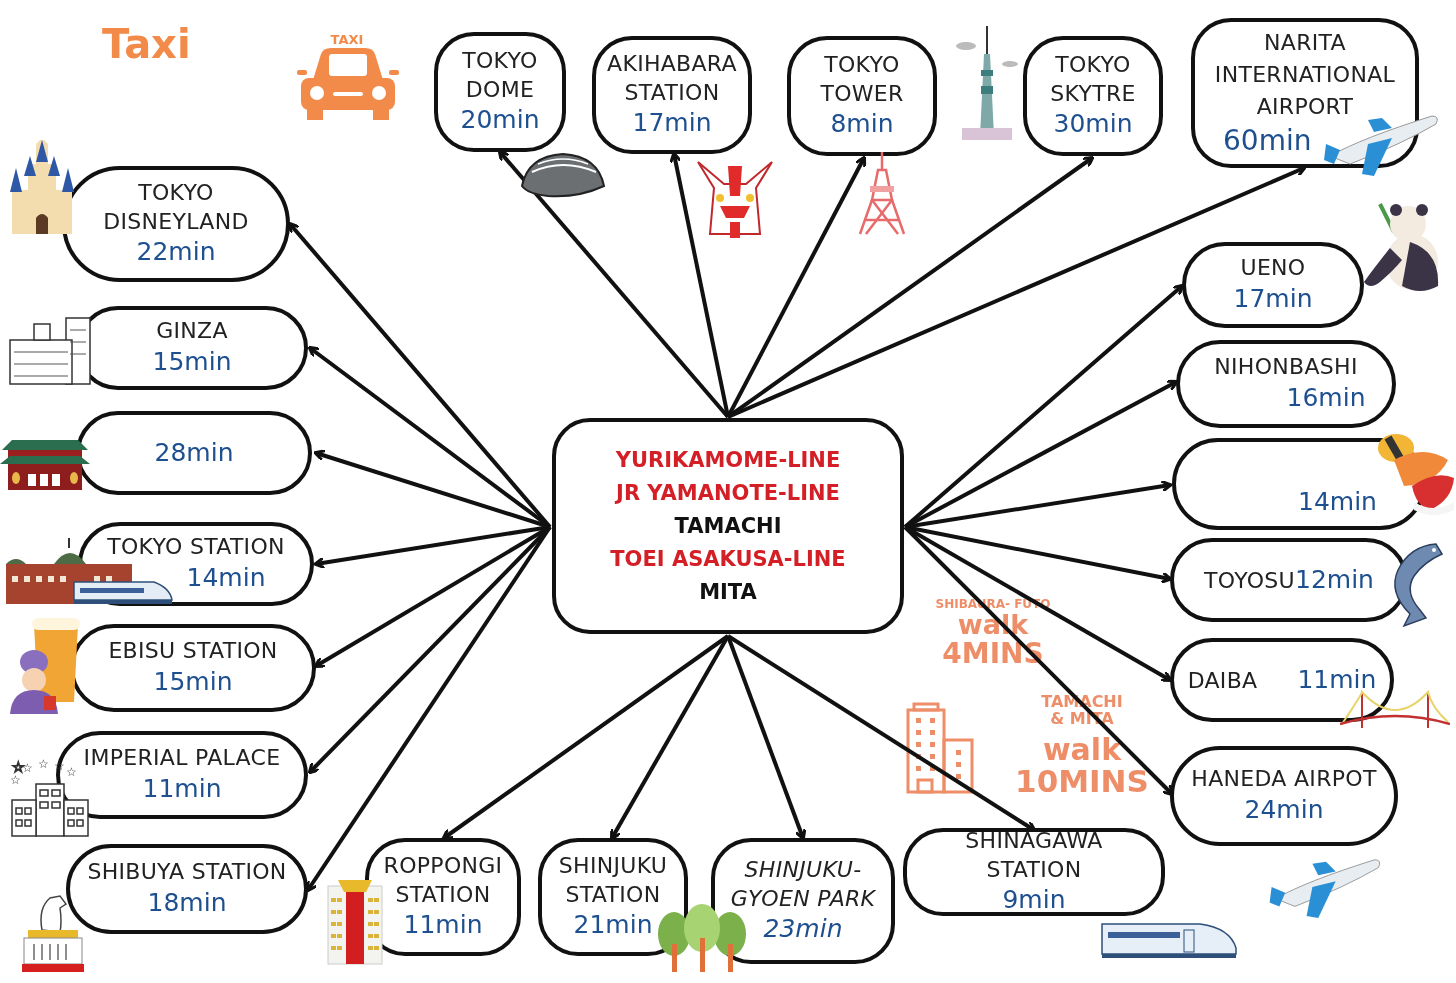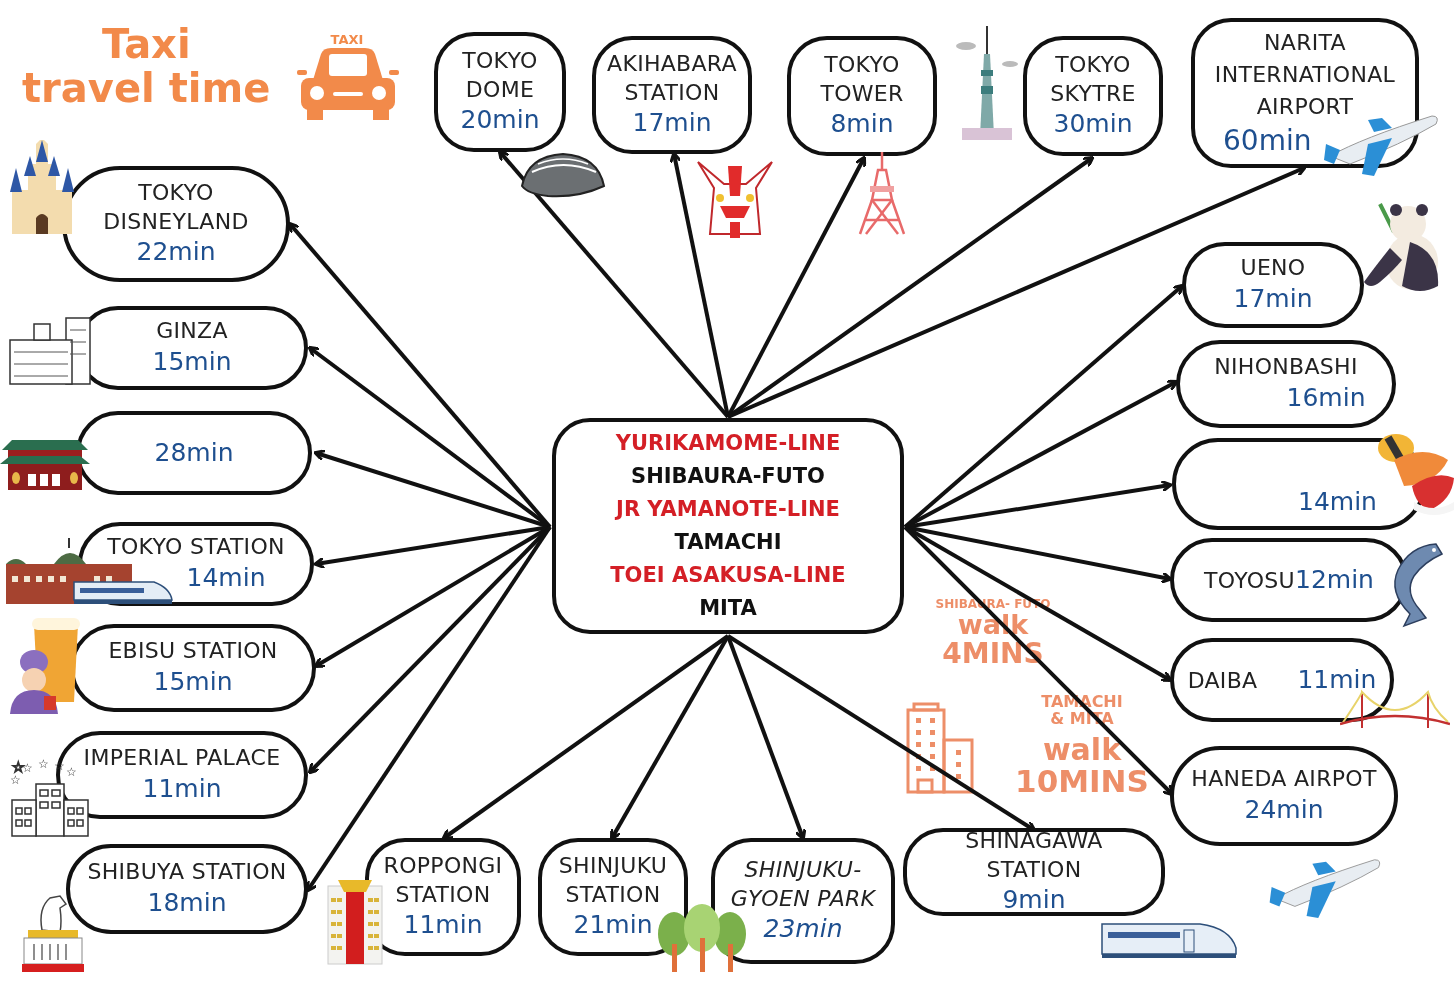--- a/index.html
+++ b/index.html
@@ -66,39 +66,37 @@
       <line x1="905" y1="527" x2="1176" y2="382" marker-end="url(#ah)"></line>
       <line x1="905" y1="527" x2="1170" y2="485" marker-end="url(#ah)"></line>
       <line x1="905" y1="527" x2="1170" y2="579" marker-end="url(#ah)"></line>
       <line x1="905" y1="527" x2="1170" y2="680" marker-end="url(#ah)"></line>
       <line x1="905" y1="527" x2="1172" y2="794" marker-end="url(#ah)"></line>
     </g>
 </svg>
 
 <div class="title">
   <span class="t1">Taxi</span>
-  <span class="t2">travel time</span>
 </div>
 <svg class="icon" style="left:295px;top:30px;width:105px;height:92px" viewBox="0 0 105 92">
   <text x="52" y="14" text-anchor="middle" font-family="DejaVu Sans, sans-serif" font-weight="bold" font-size="13" fill="#f28a4a">TAXI</text>
   <path d="M18,50 L26,24 Q28,18 36,18 L70,18 Q78,18 80,24 L88,50 Z" fill="#f28a4a"></path>
   <rect x="34" y="24" width="38" height="22" fill="#fff" rx="3"></rect>
   <rect x="6" y="48" width="94" height="32" rx="8" fill="#f28a4a"></rect>
   <rect x="2" y="40" width="10" height="5" rx="2" fill="#f28a4a"></rect>
   <rect x="94" y="40" width="10" height="5" rx="2" fill="#f28a4a"></rect>
   <circle cx="22" cy="63" r="7" fill="#fff"></circle>
   <circle cx="84" cy="63" r="7" fill="#fff"></circle>
   <rect x="38" y="62" width="30" height="4" rx="2" fill="#fff"></rect>
   <rect x="12" y="78" width="16" height="12" fill="#f28a4a"></rect>
   <rect x="78" y="78" width="16" height="12" fill="#f28a4a"></rect>
 </svg>
 
 <div class="center-box">
   <div class="line-red">YURIKAMOME-LINE</div>
-  <div class="line-black">SHIBAURA-FUTO</div>
   <div class="line-red">JR YAMANOTE-LINE</div>
   <div class="line-black">TAMACHI</div>
   <div class="line-red">TOEI ASAKUSA-LINE</div>
   <div class="line-black">MITA</div>
 </div>
 
 <div class="walk-note" style="left:918px;top:598px;width:150px;">
   <span class="station">SHIBAURA- FUTO</span>
   <span class="walk">walk</span>
   <span class="mins">4MINS</span>

